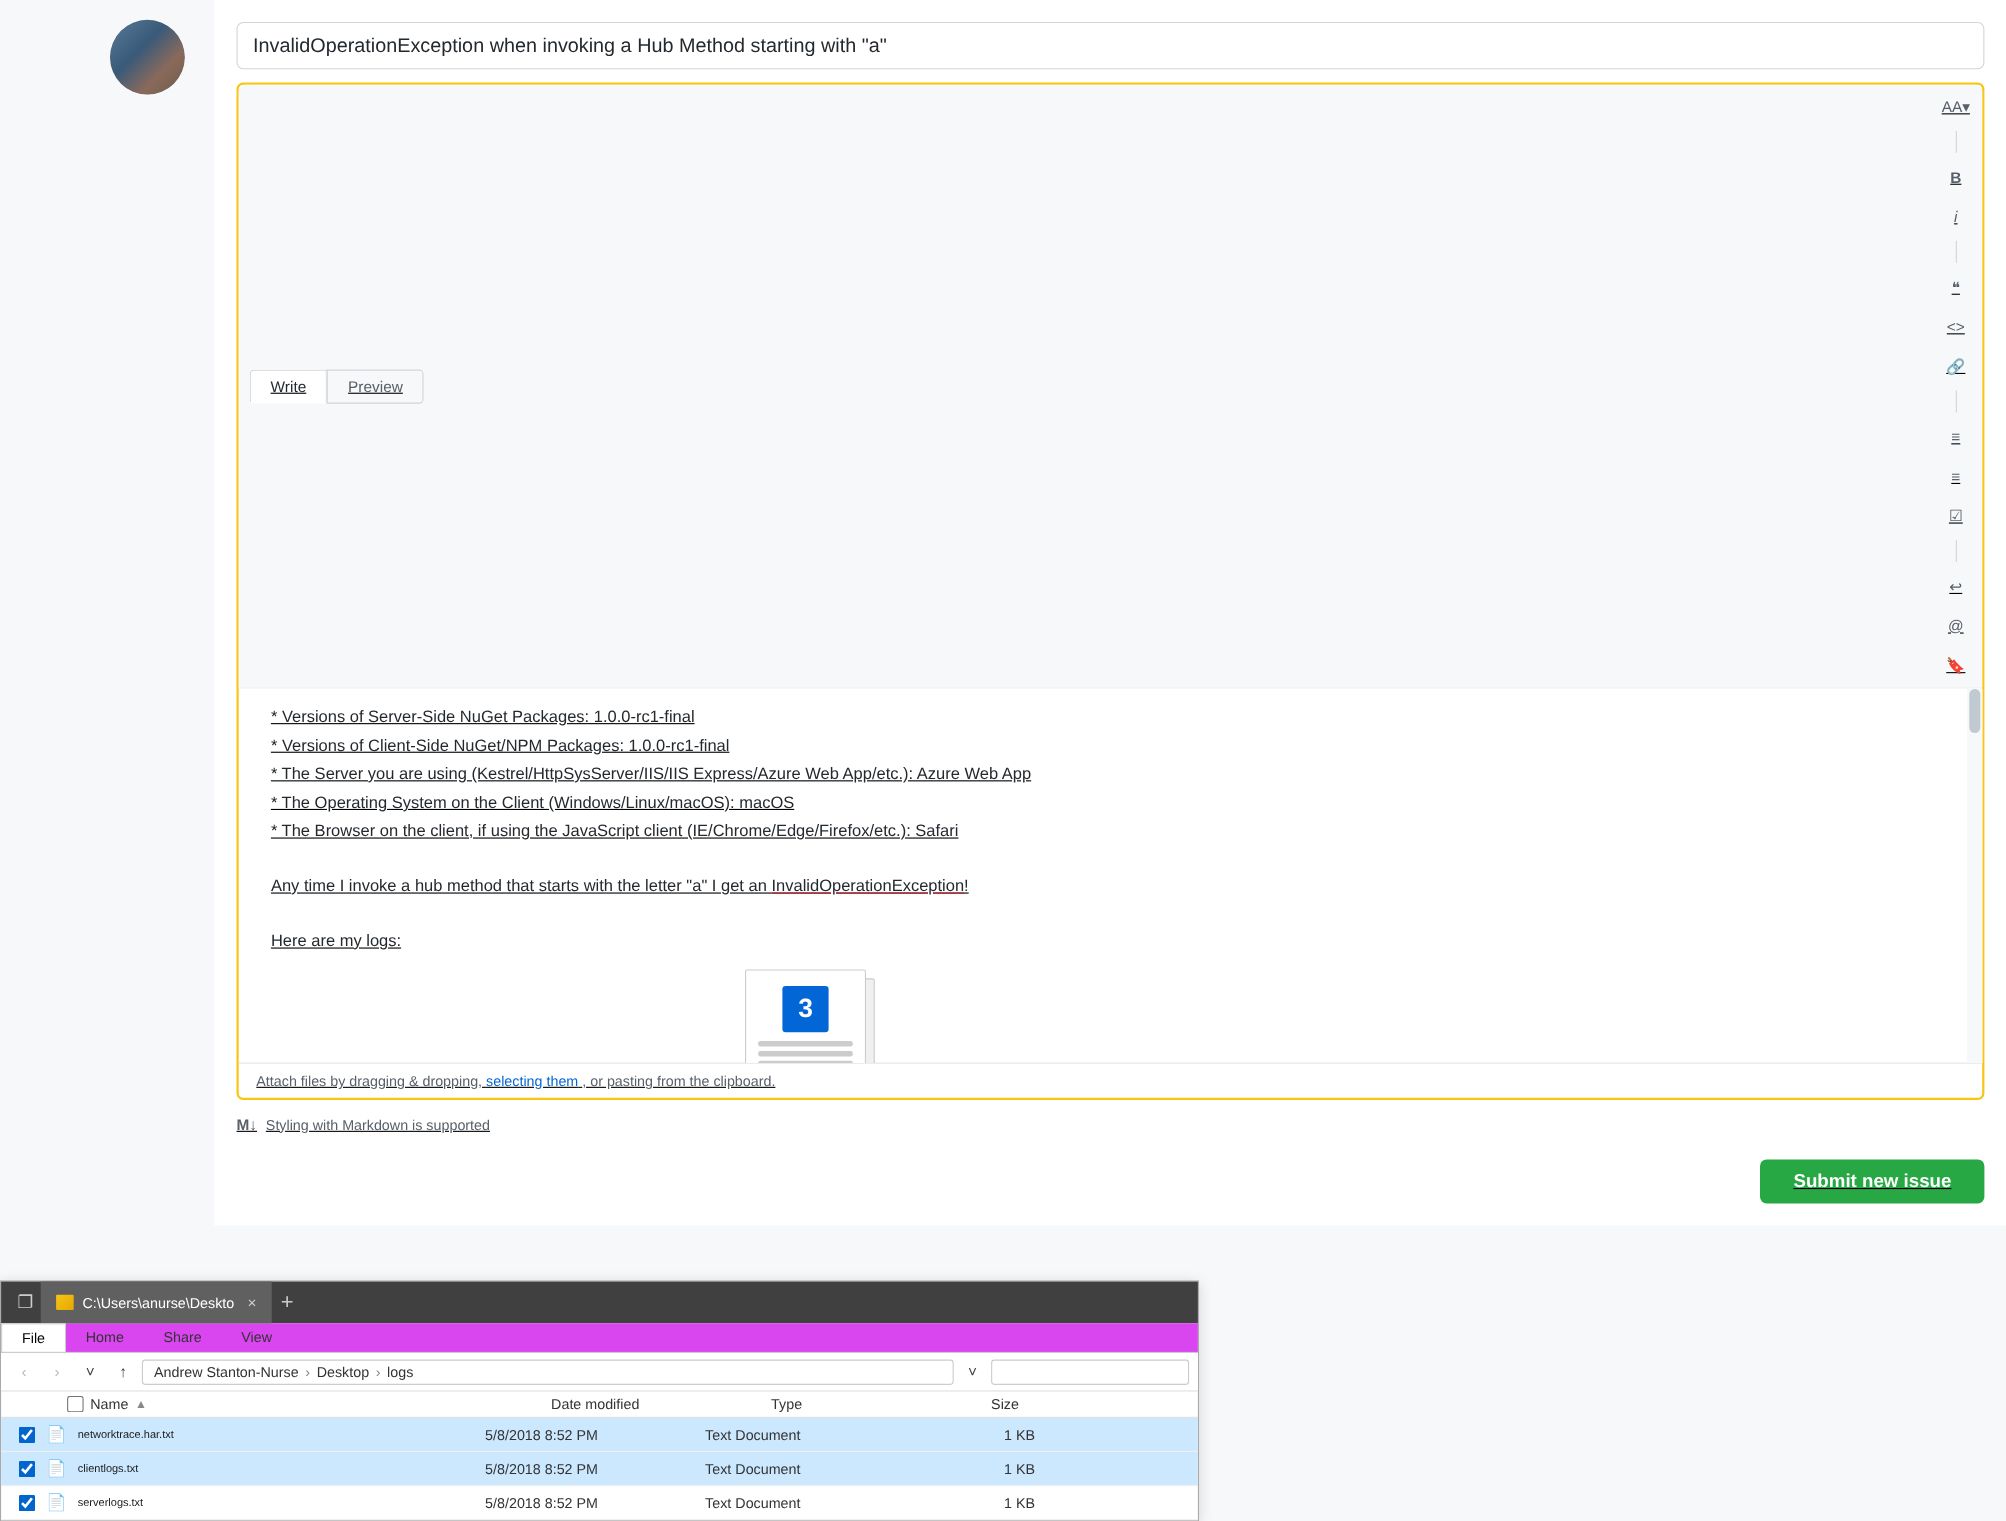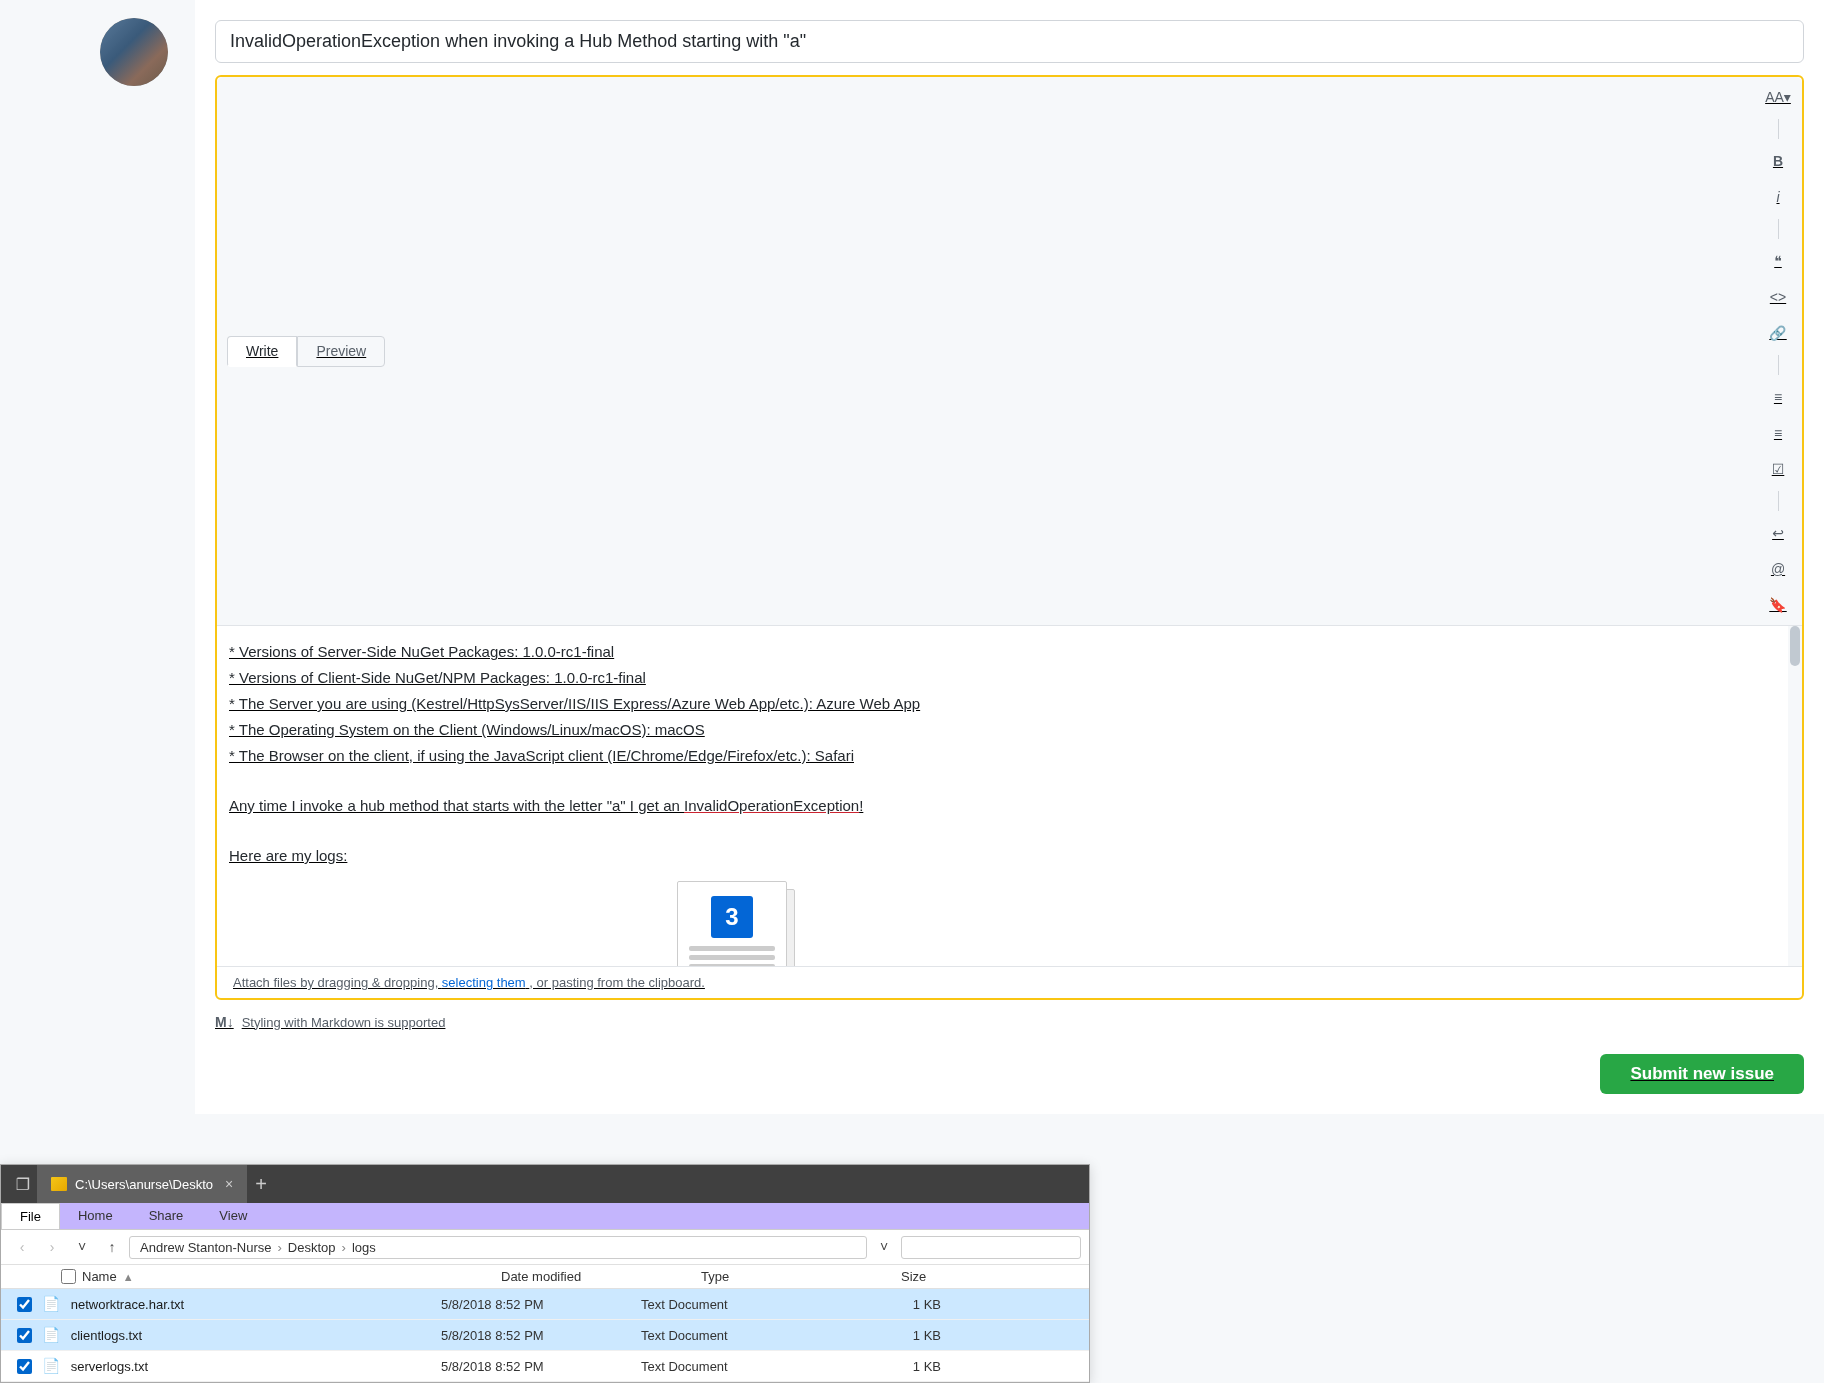--- a/index.html
+++ b/index.html
@@ -122,21 +122,21 @@
     .toolbar-sep {
       width: 1px;
       height: 20px;
       background: #d1d5da;
       margin: 0 4px;
     }
 
     .editor-body {
       position: relative;
       min-height: 340px;
-      padding: 14px 12px;
+      padding: 14px 29px;
       font-size: 15px;
       line-height: 1.6;
       color: #24292e;
       overflow-y: auto;
     }
 
     .editor-scrollbar {
       position: absolute;
       right: 0;
       top: 0;
@@ -332,21 +332,21 @@
     }
 
     .fe-tab-new {
       color: #ccc;
       font-size: 20px;
       margin-left: 8px;
       cursor: pointer;
     }
 
     .fe-ribbon {
-      background: #c4b5fd;
+      background: #d946ef;
       border-bottom: 1px solid #ccc;
     }
 
     .fe-ribbon-tabs {
       display: flex;
       gap: 0;
     }
 
     .fe-ribbon-tab {
       padding: 5px 18px;
@@ -458,21 +458,21 @@
       height: 15px;
       accent-color: #0066cc;
     }
 
     .fe-file-icon {
       color: #666;
       font-size: 15px;
     }
 
     .fe-filename {
-      font-size: 13px;
+      font-size: 10px;
       color: #1a1a1a;
     }
 
     .fe-col-value {
       font-size: 13px;
       color: #333;
     }
 
     .fe-col-right {
       text-align: right;

